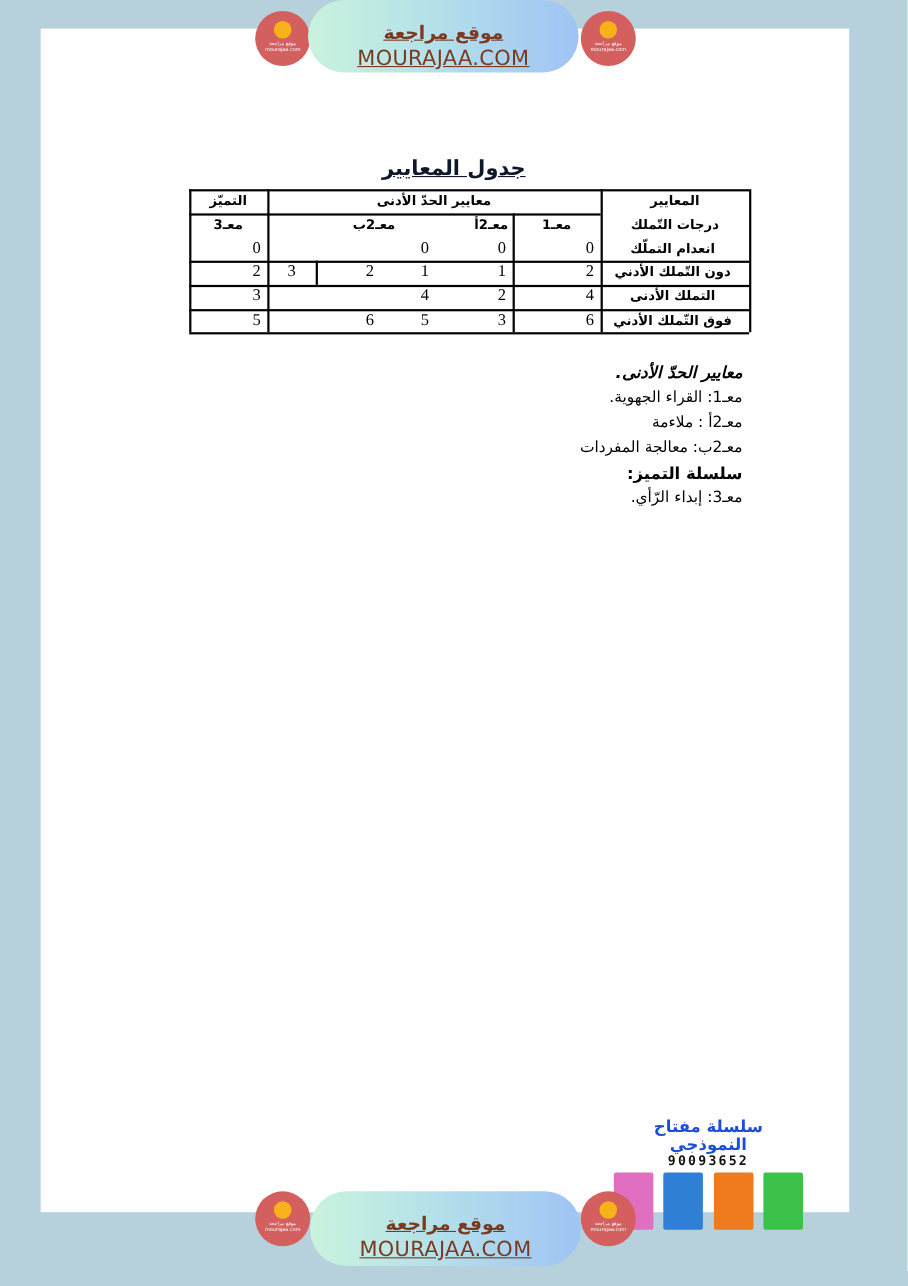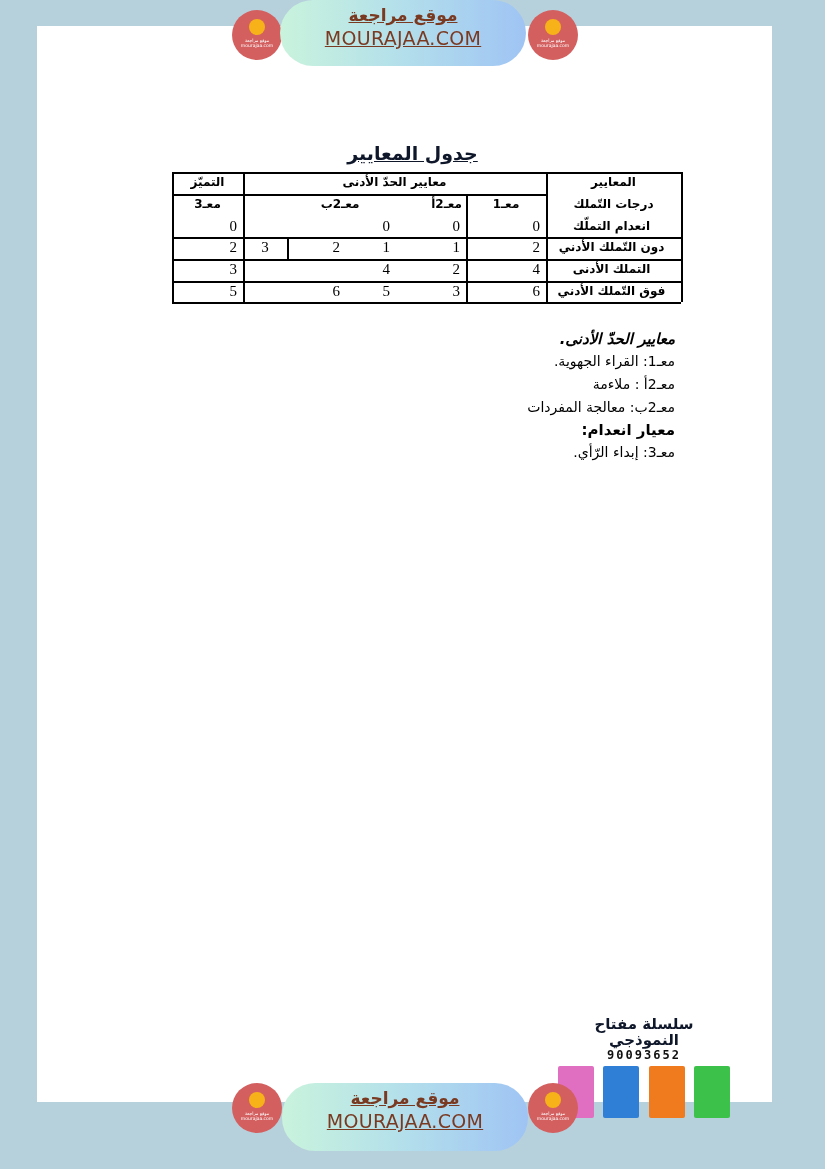--- a/index.html
+++ b/index.html
@@ -10,21 +10,21 @@
   }
   .page {
     position:absolute; left:37px; top:26px; width:735px; height:1076px;
     background:#ffffff;
   }
   .banner {
     position:absolute; width:246px; height:66px; border-radius:33px;
     background:linear-gradient(90deg,#c9f3dc 0%,#b5e1ea 45%,#9fc4f4 100%);
     text-align:center; color:#7a3a22; z-index:3;
   }
-  .banner .ar { display:block; font-size:17px; font-weight:bold; text-decoration:underline; margin-top:4px; line-height:22px; direction:rtl; }
+  .banner .ar { display:block; font-size:17px; font-weight:bold; text-decoration:underline; margin-top:19px; line-height:22px; direction:rtl; }
   .banner .en { display:block; font-size:19px; font-weight:normal; text-decoration:underline; line-height:24px; letter-spacing:0.3px; }
   .badge {
     position:absolute; width:50px; height:50px; border-radius:50%;
     background:#d35f5f; z-index:3; text-align:center;
   }
   .badge .dot { display:block; margin:9px auto 0; width:16px; height:16px; border-radius:50%; background:#f7b21a; }
   .badge .txt { display:block; font-size:4.5px; color:#fff; line-height:5px; margin-top:3px; }
 
   .title {
     position:absolute; left:300px; top:142px; width:225px; text-align:center;
@@ -34,21 +34,21 @@
   .criteria {
     position:absolute; right:150px; top:328px; width:360px; direction:rtl; text-align:right; color:#000;
     font-family:"DejaVu Sans", sans-serif;
   }
   .criteria .h1 { font-size:15px; font-weight:bold; margin:0 0 18px 0; line-height:20px; }
   .criteria .h2 { font-size:15px; font-weight:bold; font-style:italic; line-height:22px; }
   .criteria .h3 { font-size:15px; font-weight:bold; line-height:22px; }
   .criteria .li { font-size:14px; line-height:23px; }
 
   .promo { position:absolute; left:558px; top:1016px; width:172px; z-index:2; }
-  .promo .pt { font-size:15px; font-weight:bold; text-align:center; letter-spacing:1px; direction:rtl; line-height:16px; color:#0f172a; }
+  .promo .pt { font-size:15px; font-weight:bold; text-align:center; letter-spacing:1px; direction:rtl; line-height:16px; color:#1d4ed8; }
   .promo .pn { font-size:12px; font-weight:bold; text-align:center; letter-spacing:2px; font-family:"DejaVu Sans Mono", monospace; line-height:14px; color:#111; }
   .books { display:flex; justify-content:space-between; margin-top:4px; }
   .book { width:36px; height:52px; border-radius:2px; }
 </style>
 </head>
 <body>
 
 <div class="page"></div>
 
 <div class="badge" style="left:232px;top:10px;">
@@ -110,21 +110,21 @@
     <div style="position: absolute; left: 400px; top: 281px; width: 60px; height: 21px; line-height: 21px; white-space: nowrap; text-align: right; direction: ltr; font-family: &quot;Liberation Serif&quot;, serif; font-size: 15px; font-weight: normal; color: rgb(0, 0, 0);">3</div>
     <div style="position: absolute; left: 330px; top: 281px; width: 60px; height: 21px; line-height: 21px; white-space: nowrap; text-align: right; direction: ltr; font-family: &quot;Liberation Serif&quot;, serif; font-size: 15px; font-weight: normal; color: rgb(0, 0, 0);">5</div>
     <div style="position: absolute; left: 280px; top: 281px; width: 60px; height: 21px; line-height: 21px; white-space: nowrap; text-align: right; direction: ltr; font-family: &quot;Liberation Serif&quot;, serif; font-size: 15px; font-weight: normal; color: rgb(0, 0, 0);">6</div>
   </div>
 
 <div class="criteria">
   <div class="h2">معايير الحدّ الأدنى.</div>
   <div class="li">معـ1: القراء الجهوية.</div>
   <div class="li">معـ2أ : ملاءمة</div>
   <div class="li">معـ2ب: معالجة المفردات</div>
-  <div class="h3">معيار انعدام:</div>
+  <div class="h3">سلسلة التميز:</div>
   <div class="li">معـ3: إبداء الرّأي.</div>
 </div>
 
 <div class="promo">
   <div class="pt">سلسلة مفتاح النموذجي</div>
   <div class="pn">90093652</div>
   <div class="books">
     <div class="book" style="background:#e06fc2;"></div>
     <div class="book" style="background:#2f7fd6;"></div>
     <div class="book" style="background:#f07a1e;"></div>

